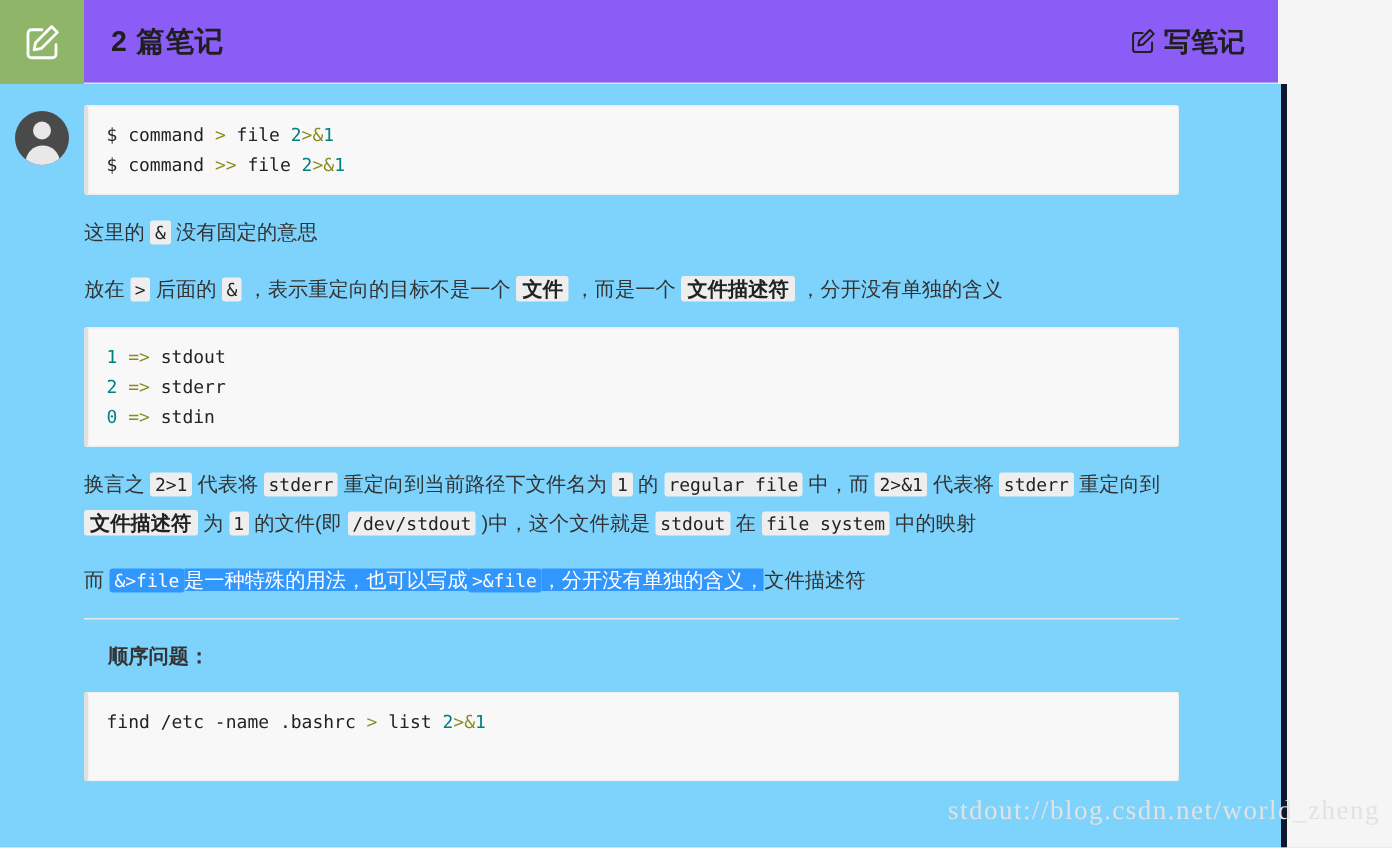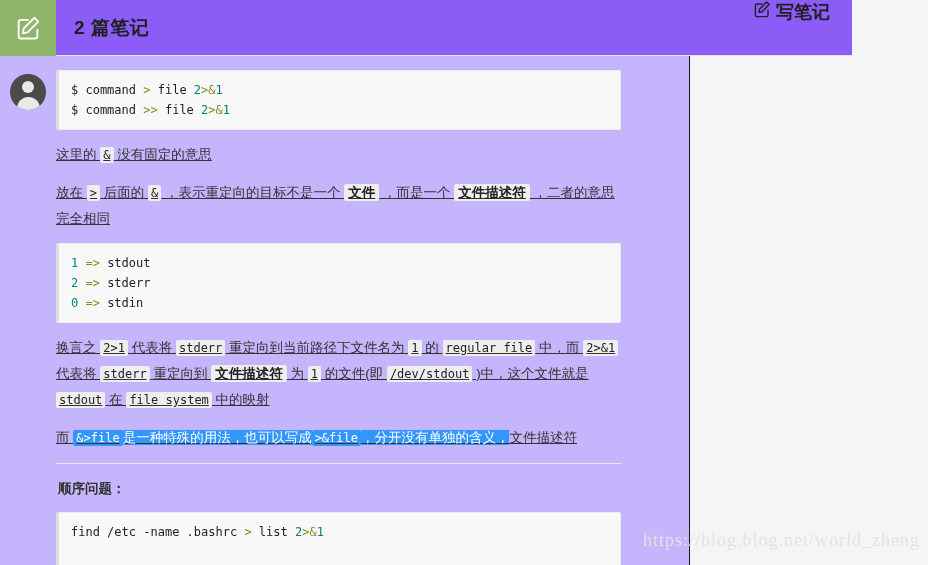--- a/index.html
+++ b/index.html
@@ -39,39 +39,39 @@
     display: flex;
     align-items: center;
     padding-left: 18px;
     font-size: 19px;
     font-weight: bold;
     color: #1f1f1f;
     letter-spacing: 0.5px;
   }
   .write-note {
     display: flex;
-    align-items: flex-start;
+    align-items: center;
     gap: 4px;
     padding-right: 22px;
     font-size: 18px;
     font-weight: bold;
     color: #1f1f1f;
     cursor: pointer;
     user-select: none;
   }
   .write-note svg { display: block; }
 
   
   .card {
     position: absolute;
     left: 0; top: 56px;
-    width: 690px;
+    width: 858px;
     height: 509px;
-    background: #c4b5fd;
-    border-right: 1px solid #0f172a;
+    background: #7dd3fc;
+    border-right: 4px solid #0f172a;
   }
   .note {
     display: flex;
     padding: 14px 0 0 0;
   }
   .avatar-col {
     flex: 0 0 56px;
     display: flex;
     justify-content: center;
     padding-top: 4px;
@@ -121,21 +121,20 @@
   }
   .tok-op { color: #8a8a1f; }
   .tok-num { color: #008080; }
 
   
   p.para {
     margin: 12px 0 12px 0;
     font-size: 13.5px;
     line-height: 25px;
     color: #333333;
-    text-decoration: underline;
   }
   p.para.tight { margin-bottom: 11px; }
   code.inl {
     background: #eeeeee;
     color: #222222;
     font-family: "DejaVu Sans Mono", "Liberation Mono", monospace;
     font-size: 12px;
     padding: 1px 3px;
     border-radius: 2px;
   }
@@ -157,21 +156,21 @@
   }
   hr.rule {
     border: none;
     border-top: 1px solid #e8e8e8;
     margin: 8px 0 14px 0;
   }
   .bold-head {
     font-size: 13.5px;
     font-weight: bold;
     color: #333333;
-    margin: 0 0 12px 2px;
+    margin: 0 0 12px 16px;
     line-height: 22px;
   }
   
   .watermark {
     position: absolute;
     right: 8px;
     bottom: 14px;
     font-family: "Liberation Serif", "DejaVu Serif", serif;
     font-size: 18px;
     color: #e2e2e2;
@@ -217,21 +216,21 @@
         <div class="avatar"></div>
       </div>
 
       <div class="body-col">
 
         <pre class="code"><span>$ command </span><span class="tok-op">&gt;</span><span> file </span><span class="tok-num">2</span><span class="tok-op">&gt;&amp;</span><span class="tok-num">1</span>
 <span>$ command </span><span class="tok-op">&gt;&gt;</span><span> file </span><span class="tok-num">2</span><span class="tok-op">&gt;&amp;</span><span class="tok-num">1</span></pre>
 
         <p class="para"><span>这里的 </span><code class="inl">&amp;</code><span> 没有固定的意思</span></p>
 
-        <p class="para"><span>放在 </span><code class="inl">&gt;</code><span> 后面的 </span><code class="inl">&amp;</code><span> ，表示重定向的目标不是一个 </span><span class="kw">文件</span><span> ，而是一个 </span><span class="kw">文件描述符</span><span> ，二者的意思完全相同</span></p>
+        <p class="para"><span>放在 </span><code class="inl">&gt;</code><span> 后面的 </span><code class="inl">&amp;</code><span> ，表示重定向的目标不是一个 </span><span class="kw">文件</span><span> ，而是一个 </span><span class="kw">文件描述符</span><span> ，分开没有单独的含义</span></p>
 
         <pre class="code"><span class="tok-num">1</span><span class="tok-op"> =&gt; </span><span>stdout</span>
 <span class="tok-num">2</span><span class="tok-op"> =&gt; </span><span>stderr</span>
 <span class="tok-num">0</span><span class="tok-op"> =&gt; </span><span>stdin</span></pre>
 
         <p class="para tight"><span>换言之 </span><code class="inl">2&gt;1</code><span> 代表将 </span><code class="inl">stderr</code><span> 重定向到当前路径下文件名为 </span><code class="inl">1</code><span> 的 </span><code class="inl">regular file</code><span> 中，而 </span><code class="inl">2&gt;&amp;1</code><span> 代表将 </span><code class="inl">stderr</code><span> 重定向到 </span><span class="kw">文件描述符</span><span> 为 </span><code class="inl">1</code><span> 的文件(即 </span><code class="inl">/dev/stdout</code><span> )中，这个文件就是 </span><code class="inl">stdout</code><span> 在 </span><code class="inl">file system</code><span> 中的映射</span></p>
 
         <p class="para"><span>而 </span><code class="inl sel">&amp;&gt;file</code><span class="sel">是一种特殊的用法，也可以写成</span><code class="inl sel">&gt;&amp;file</code><span class="sel">，分开没有单独的含义，</span><span>文件描述符</span></p>
 
 
@@ -241,15 +240,15 @@
         <div class="bold-head">顺序问题：</div>
 
         <pre class="code"><span>find /etc -name .bashrc </span><span class="tok-op">&gt;</span><span> list </span><span class="tok-num">2</span><span class="tok-op">&gt;&amp;</span><span class="tok-num">1</span>
 
 </pre>
 
       </div>
     </div>
   </div>
 
-  <div class="watermark">https://blog.blog.net/world_zheng</div>
+  <div class="watermark">stdout://blog.csdn.net/world_zheng</div>
 
 </div>
 
 </body></html>

